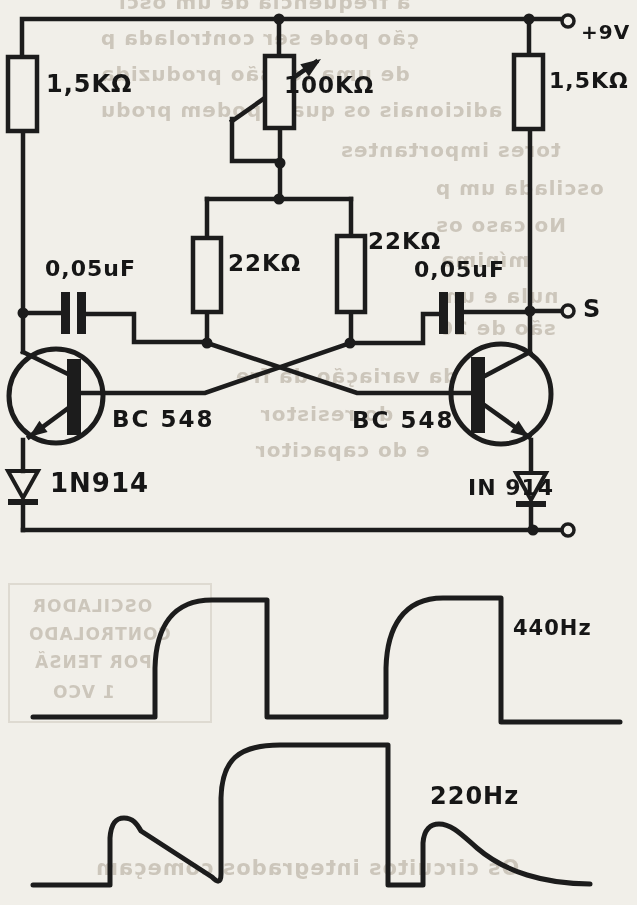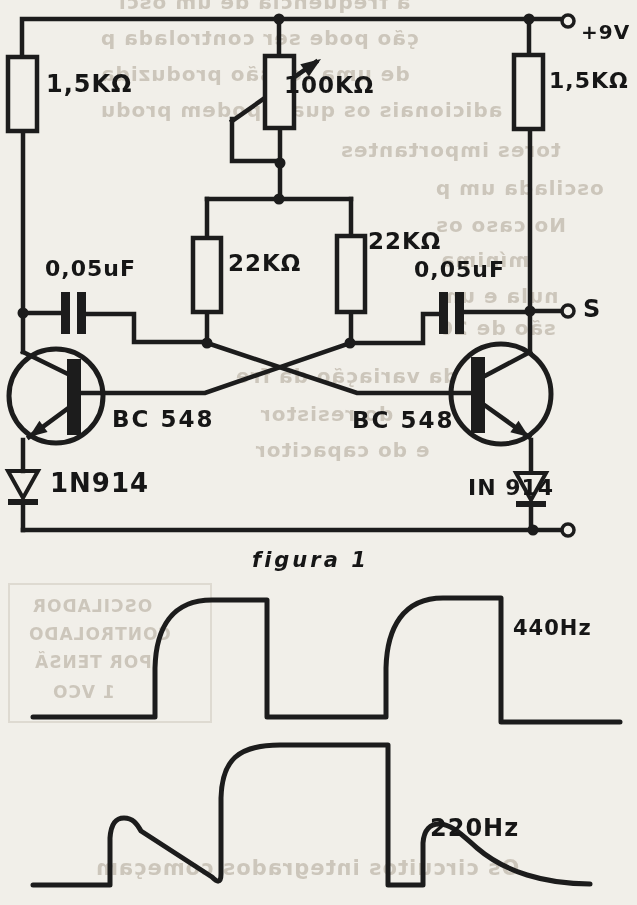--- a/index.html
+++ b/index.html
@@ -142,17 +142,16 @@
   <span class="lbl" style="left:228px;top:252px;font-size:23px;">22KΩ</span>
   <span class="lbl" style="left:368px;top:230px;font-size:23px;">22KΩ</span>
   <span class="lbl" style="left:45px;top:258px;font-size:22px;">0,05uF</span>
   <span class="lbl" style="left:414px;top:259px;font-size:22px;">0,05uF</span>
   <span class="lbl" style="left:112px;top:408px;font-size:23px;letter-spacing:2px;">BC 548</span>
   <span class="lbl" style="left:352px;top:409px;font-size:23px;letter-spacing:2px;">BC 548</span>
   <span class="lbl" style="left:50px;top:470px;font-size:26px;">1N914</span>
   <span class="lbl" style="left:424px;top:477px;font-size:22px;margin-left:44px;">IN 914</span>
   <span class="lbl" style="left:581px;top:22px;font-size:20px;">+9V</span>
   <span class="lbl" style="left:583px;top:297px;font-size:24px;">S</span>
-  <span class="lbl caption" style="left:252px;top:550px;font-size:21px;">figura 1</span>
   <span class="lbl" style="left:513px;top:618px;font-size:21px;">440Hz</span>
-  <span class="lbl" style="left:430px;top:784px;font-size:24px;margin-top:32px;">220Hz</span>
+  <span class="lbl" style="left:430px;top:784px;font-size:24px;">220Hz</span>
 
 </div>
 
 </body></html>

